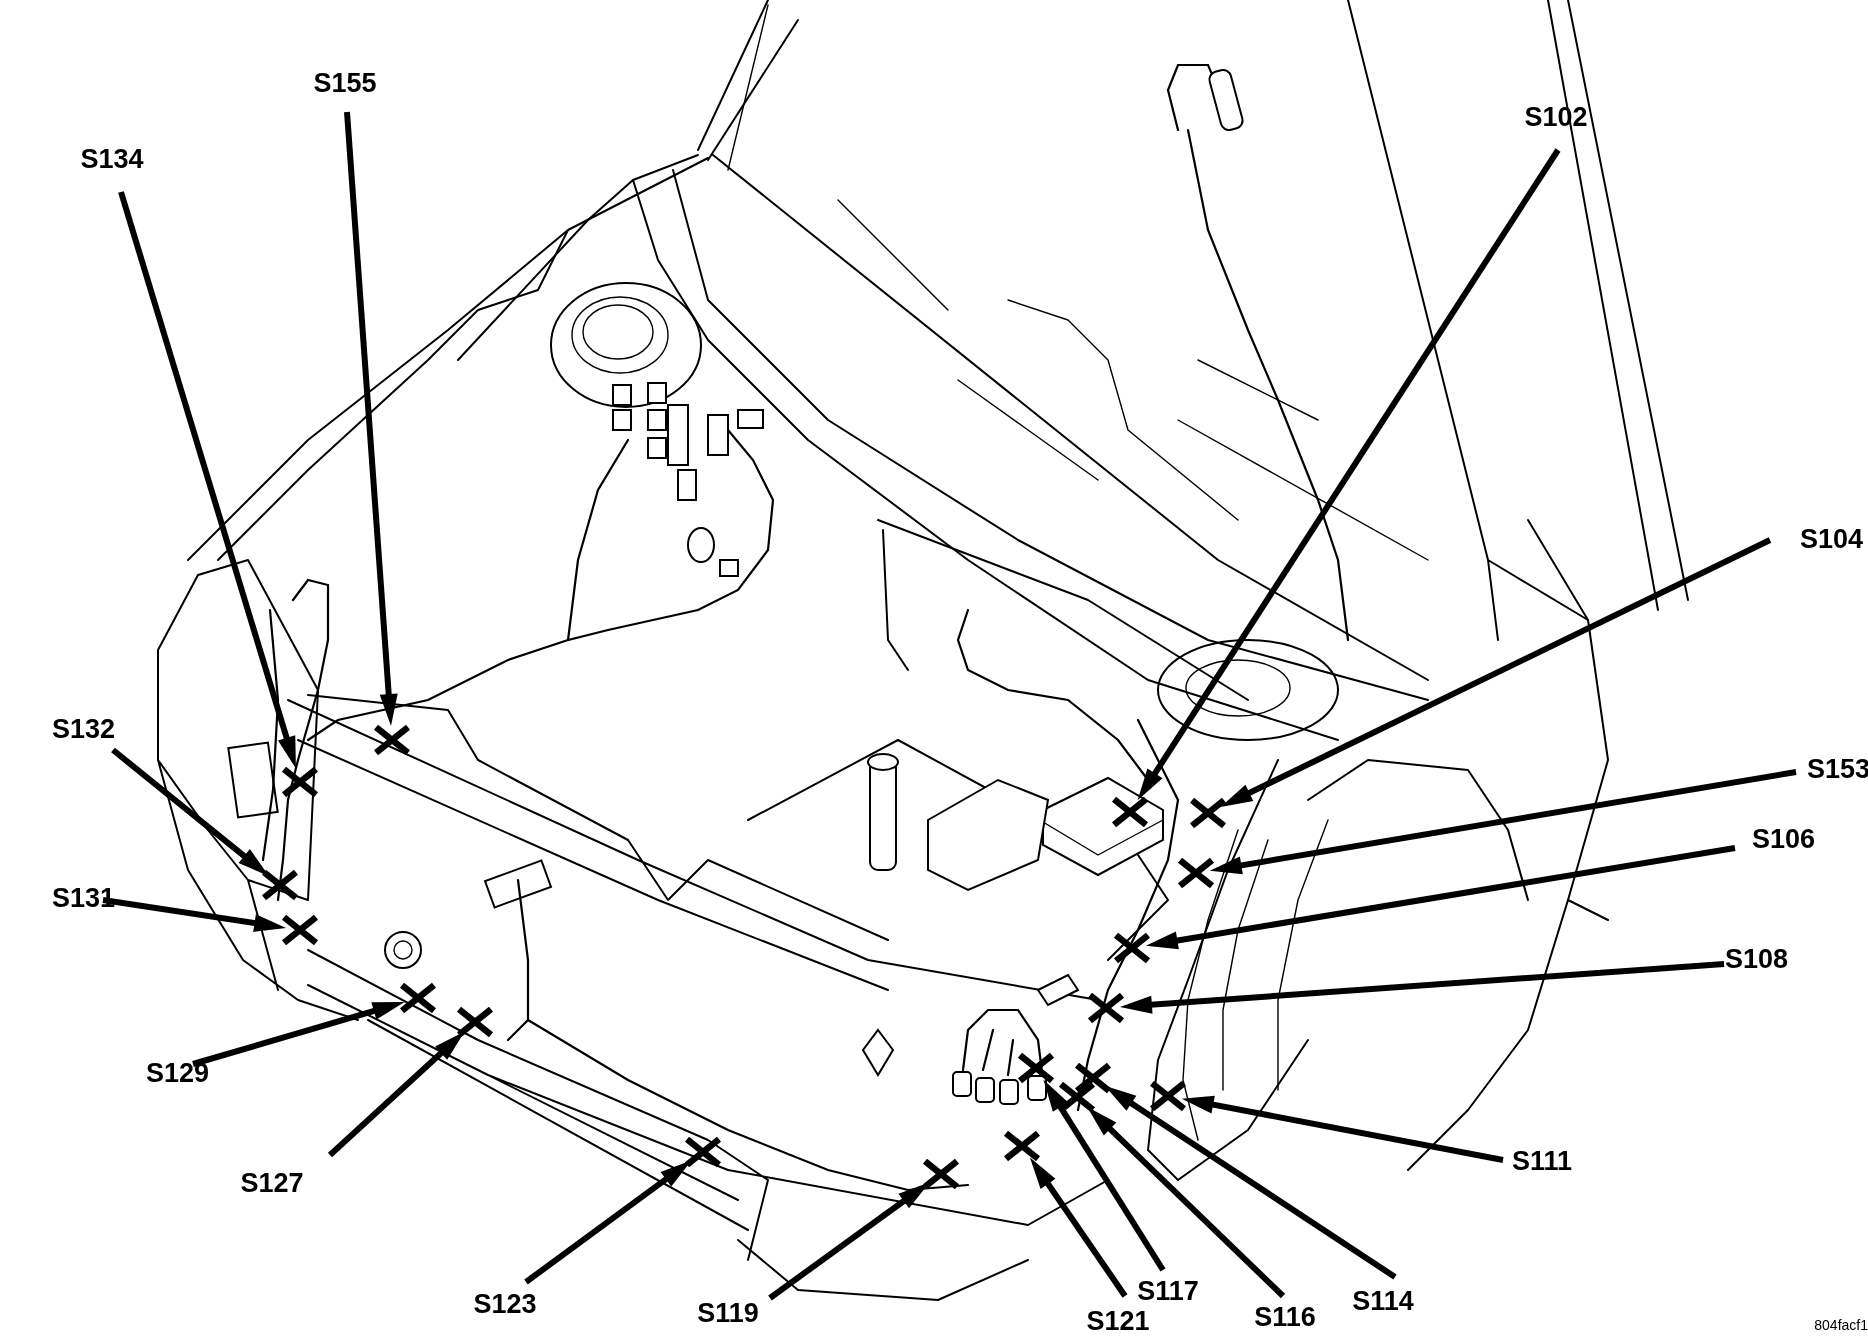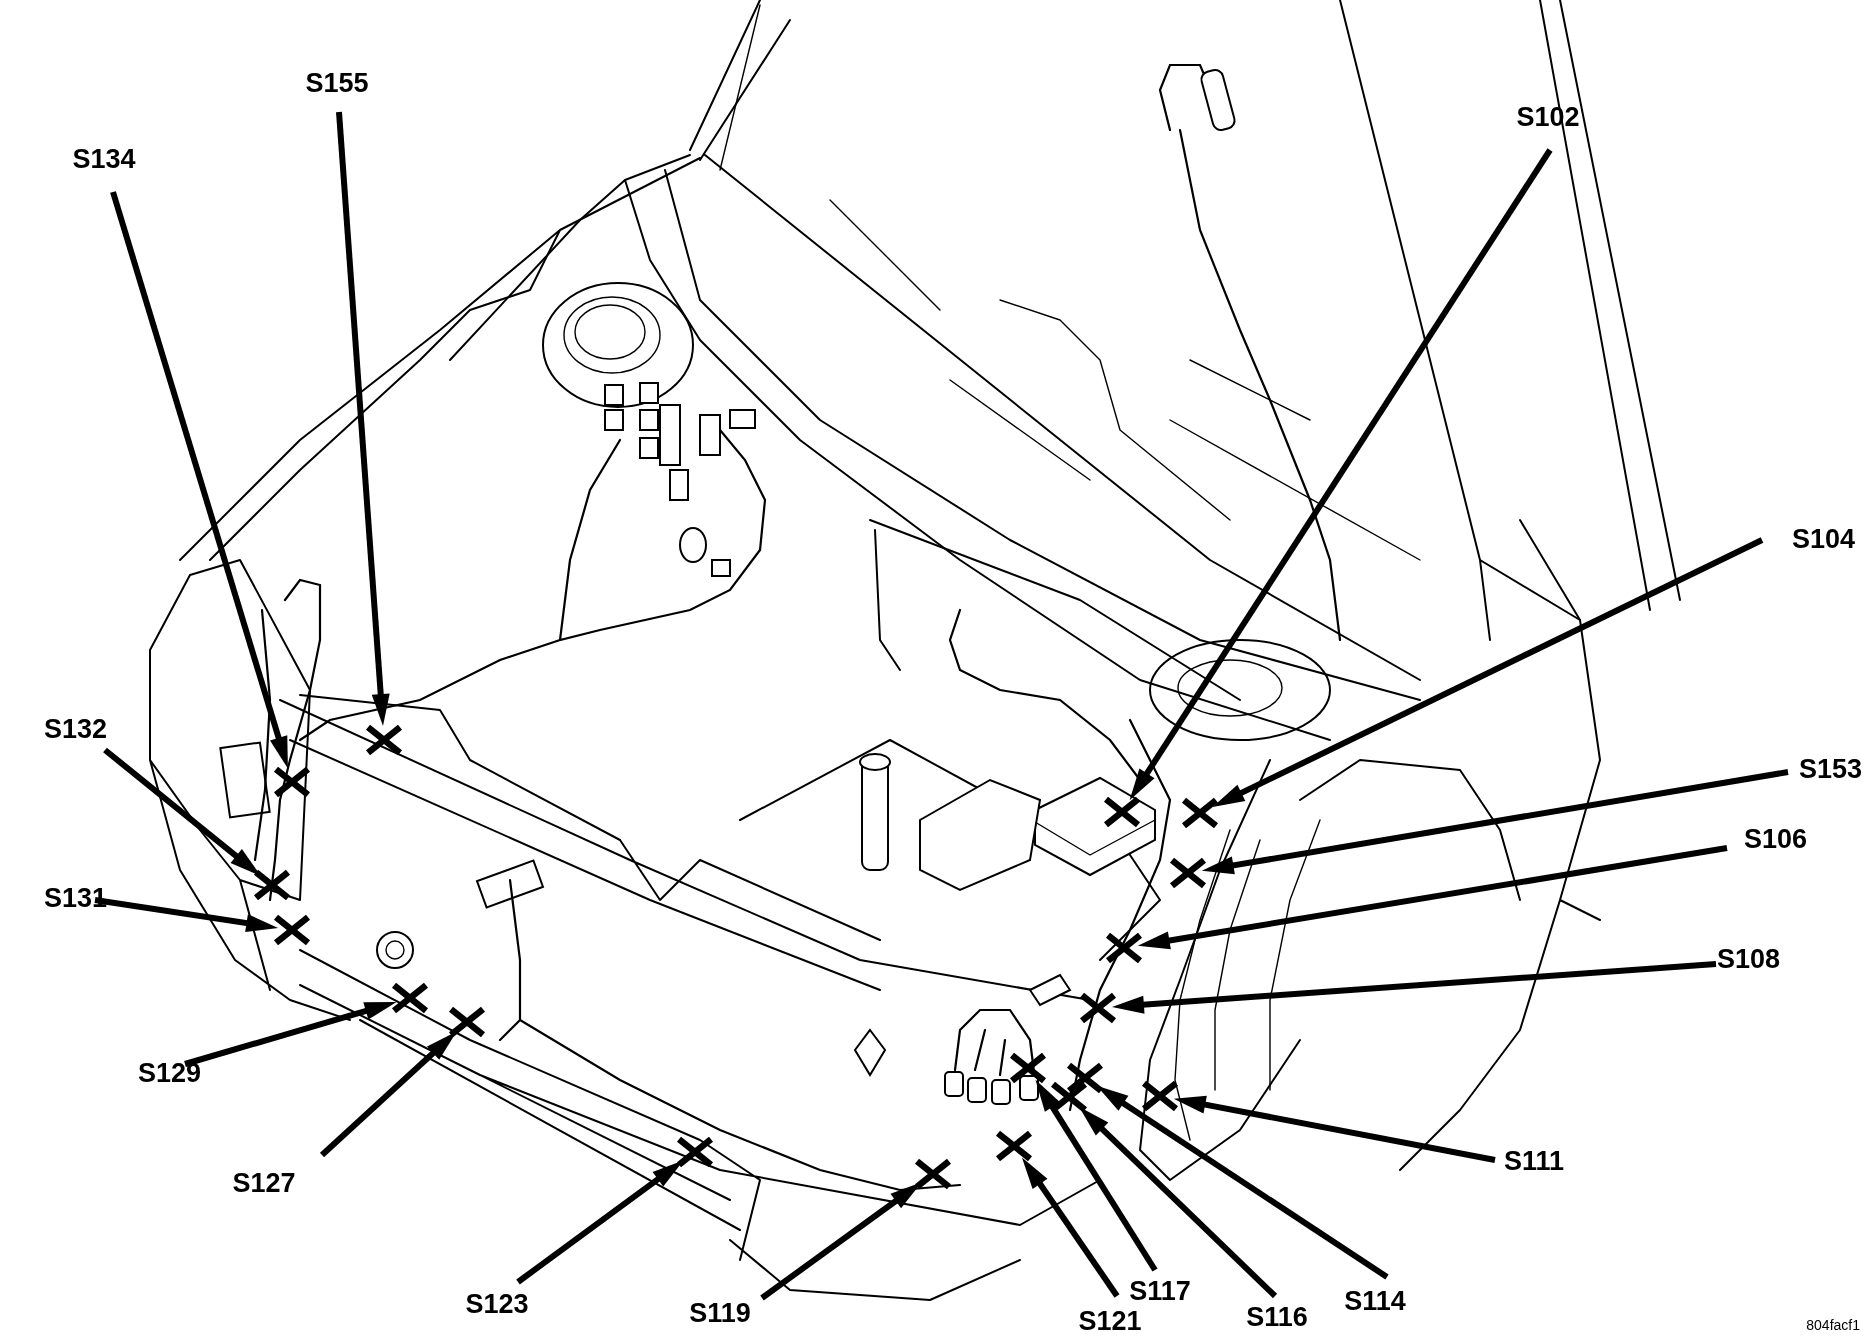--- a/index.html
+++ b/index.html
@@ -1,17 +1,17 @@
 <!DOCTYPE html>
 <html><head>
   <meta charset="utf-8">
   <style>
     html, body { margin: 0; padding: 0; background: #ffffff; }
     body { width: 1868px; height: 1344px; overflow: hidden; position: relative; }
-    #stage { position: absolute; left: 0; top: 0; width: 1532px; height: 1344px; }
+    #stage { position: absolute; left: 8px; top: 0; width: 1532px; height: 1344px; }
     svg text.callout {
       font-family: "Liberation Sans", sans-serif;
       font-weight: bold;
       font-size: 27px;
       fill: #000000;
     }
     svg text.figcode {
       font-family: "Liberation Sans", sans-serif;
       font-size: 14px;
       fill: #000000;

